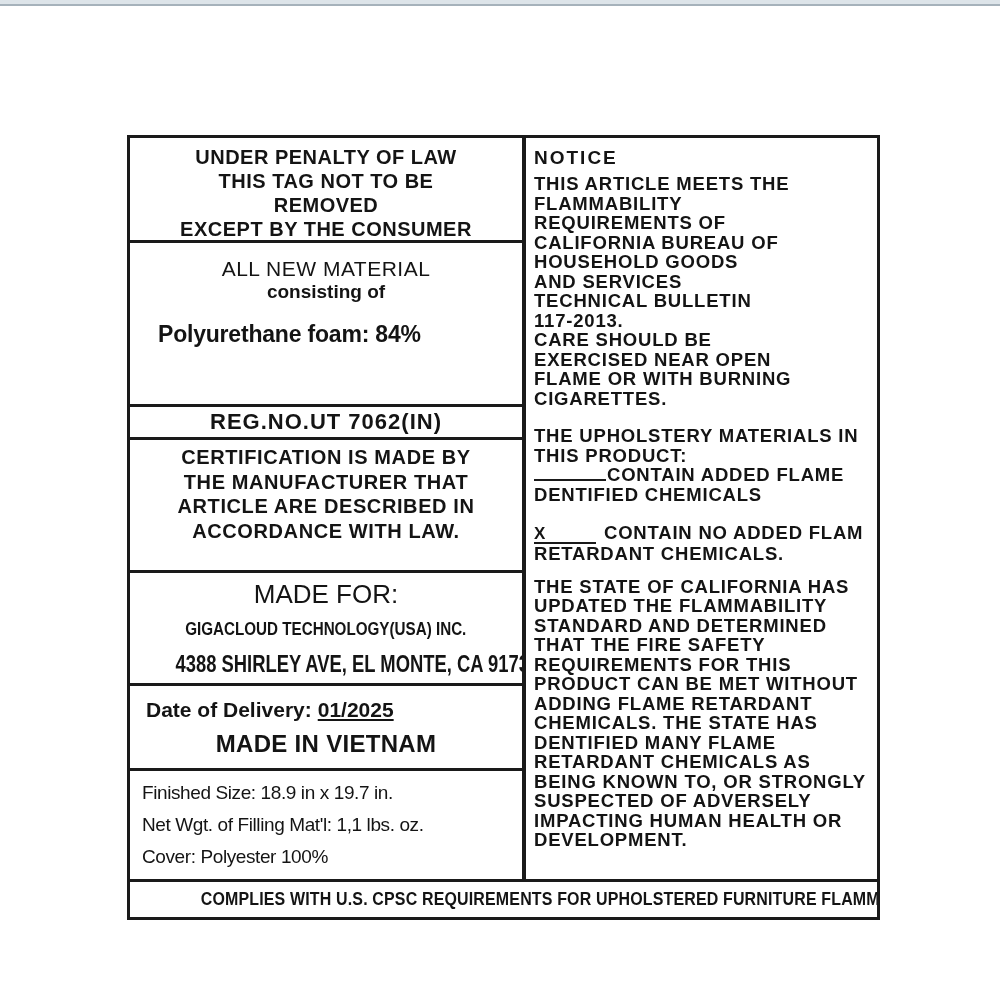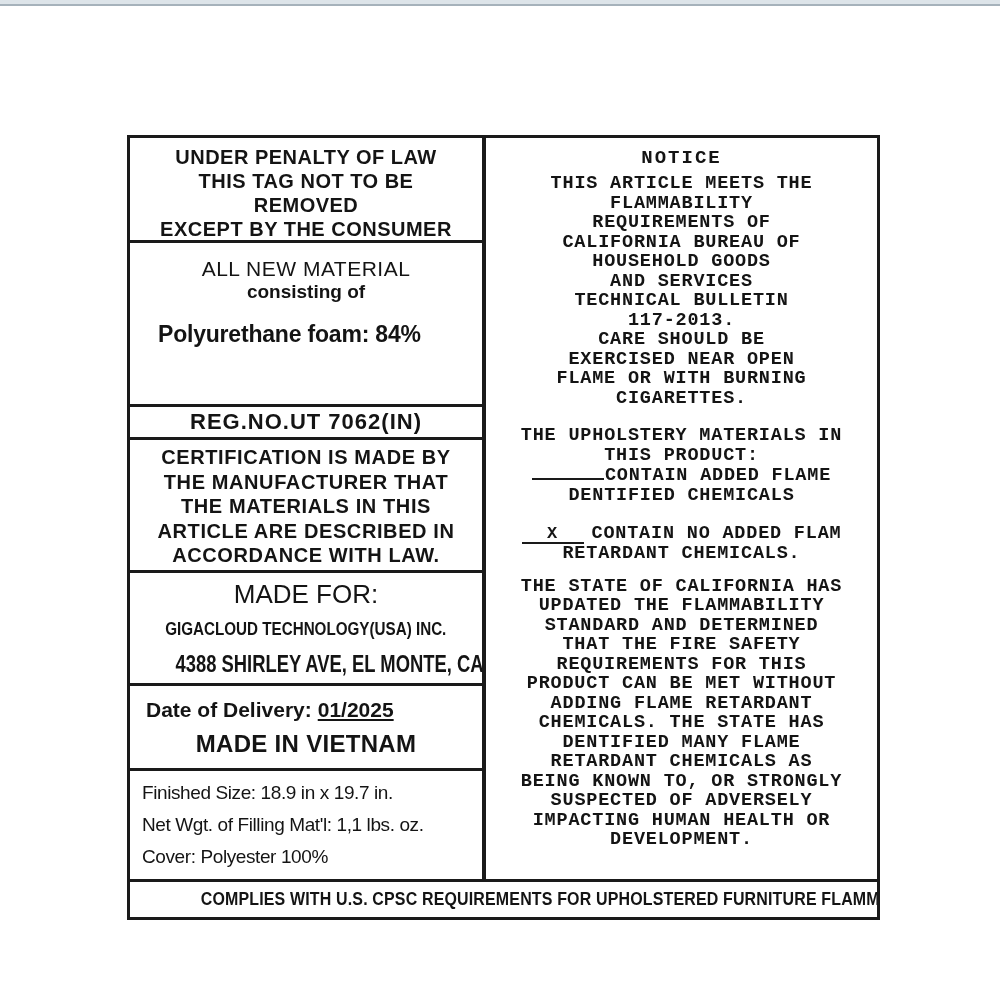--- a/index.html
+++ b/index.html
@@ -3,22 +3,22 @@
 <meta charset="utf-8">
 <style>
   * { margin:0; padding:0; box-sizing:border-box; }
   html,body { width:1000px; height:1000px; background:#ffffff; font-family:"Liberation Sans", sans-serif; color:#141414; }
   body { position:relative; overflow:hidden; }
 
   .top-bar { position:absolute; left:0; top:0; width:1000px; height:6px; background:#dde4e9; border-bottom:2px solid #a6b2bb; }
 
   .label { position:absolute; left:127px; top:135px; width:753px; height:785px; border:3px solid #1a1a1a; background:#ffffff; }
   .columns { display:flex; height:744px; border-bottom:3px solid #1a1a1a; }
-  .col-left { width:356px; border-right:4px solid #1a1a1a; display:flex; flex-direction:column; }
-  .col-right { flex:1; padding:8px 8px 0 8px; text-align:center;font-family:Liberation Mono, monospace; }
+  .col-left { width:396px; border-right:4px solid #1a1a1a; display:flex; flex-direction:column; }
+  .col-right { flex:1; padding:8px 8px 0 8px; text-align:left; }
 
   .sec { border-bottom:3px solid #1a1a1a; overflow:hidden; }
   .sec:last-child { border-bottom:none; }
 
   .sec-penalty { height:105px; padding-top:7px; text-align:center; font-weight:bold; font-size:20px; line-height:24px; letter-spacing:0.5px; }
   .sec-material { height:164px; }
   .mat-head { text-align:center; font-weight:normal; font-size:21px; line-height:24px; padding-top:14px; letter-spacing:0.5px; }
   .mat-sub { text-align:center; font-weight:bold; font-size:19px; line-height:22px; }
   .mat-lines { margin-top:16px; padding-left:28px; }
   .mat-lines div { font-weight:bold; font-size:23px; line-height:30px; margin-bottom:8px; letter-spacing:-0.2px; }
@@ -74,21 +74,20 @@
         <div class="mat-lines">
             <div>Polyurethane foam: 84%</div>
           </div>
       </div>
 
       <div class="sec sec-reg">REG.NO.UT 7062(IN)</div>
 
       <div class="sec sec-cert">
           <div>CERTIFICATION IS MADE BY</div>
           <div>THE MANUFACTURER THAT</div>
-          <div>THE MATERIALS IN THIS</div>
           <div>ARTICLE ARE DESCRIBED IN</div>
           <div>ACCORDANCE WITH LAW.</div>
         </div>
 
       <div class="sec sec-madefor">
         <div class="madefor-title">MADE FOR:</div>
         <div class="madefor-company"><span class="cond">GIGACLOUD TECHNOLOGY(USA) INC.</span></div>
         <div class="madefor-address"><span class="cond">4388 SHIRLEY AVE, EL MONTE, CA 91731</span></div>
       </div>
 

